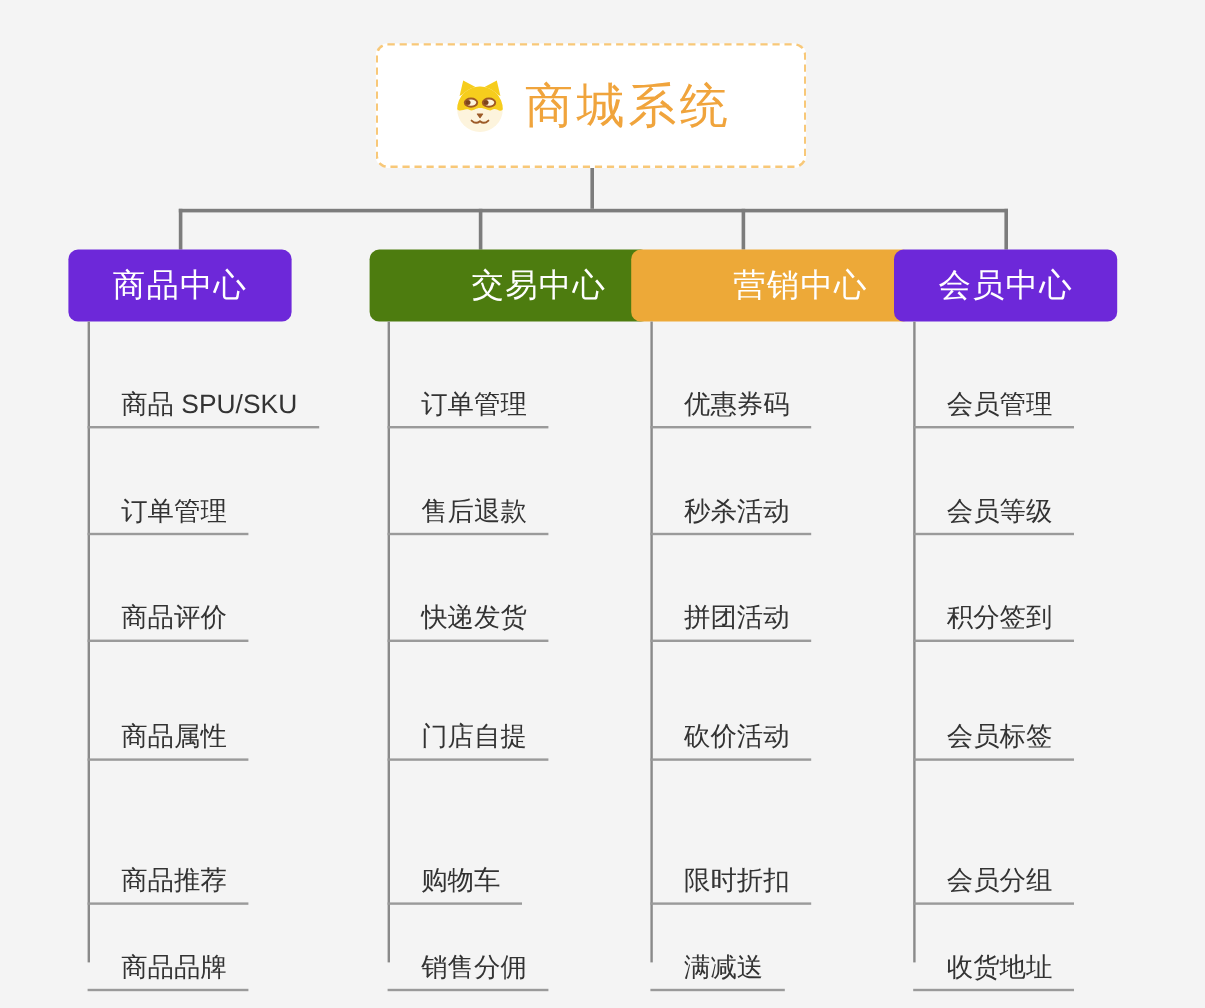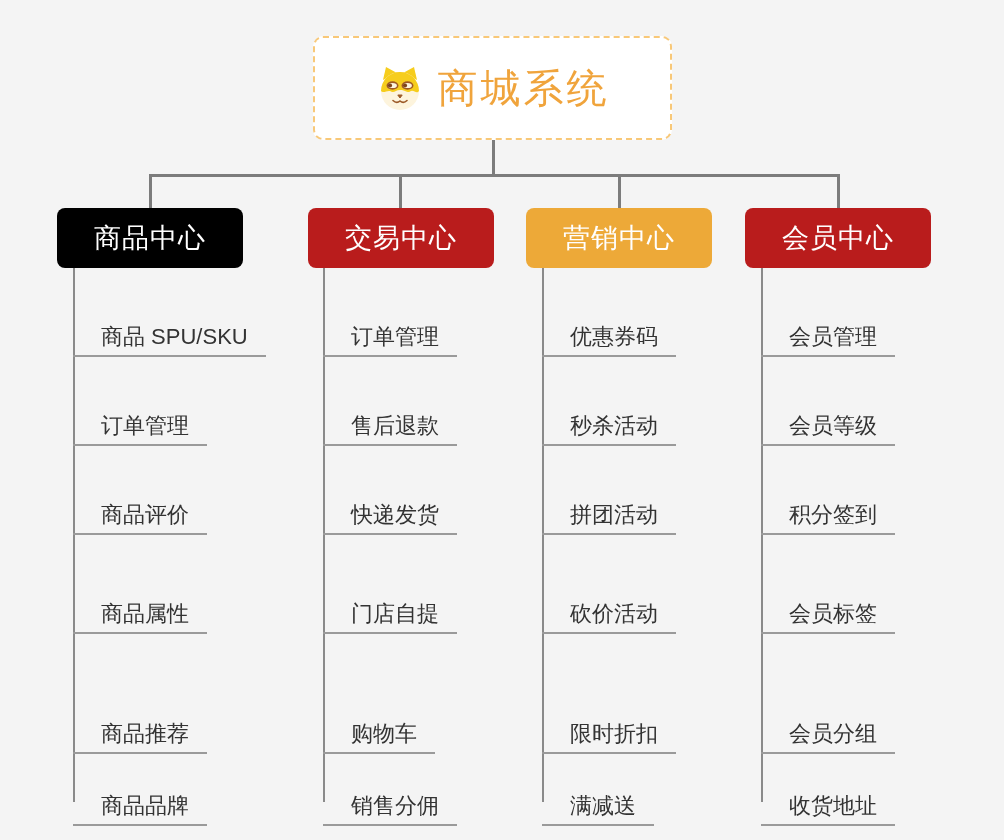--- a/index.html
+++ b/index.html
@@ -131,24 +131,24 @@
     <span class="root-title">商城系统</span>
   </div>
 
   <div class="line root-stem"></div>
   <div class="line trunk-hline"></div>
   <div class="line drop drop-0"></div>
   <div class="line drop drop-1"></div>
   <div class="line drop drop-2"></div>
   <div class="line drop drop-3"></div>
 
-  <div class="branch-box branch-box-0" style="background: #000000;">商品中心</div>
-  <div class="branch-box branch-box-1" style="background: #b91c1c;">交易中心</div>
-  <div class="branch-box branch-box-2" style="background: rgb(237, 169, 56);">营销中心</div>
-  <div class="branch-box branch-box-3" style="background: #b91c1c;">会员中心</div>
+  <div class="branch-box branch-box-0" style="background: #6d28d9;">商品中心</div>
+  <div class="branch-box branch-box-1" style="background: #4d7c0f; padding-left: 48px;">交易中心</div>
+  <div class="branch-box branch-box-2" style="background: rgb(237, 169, 56); padding-left: 48px;">营销中心</div>
+  <div class="branch-box branch-box-3" style="background: #6d28d9;">会员中心</div>
 
   <div class="leaf-col leaf-col-0">
     <div class="leaf">商品 SPU/SKU</div>
     <div class="leaf">订单管理</div>
     <div class="leaf">商品评价</div>
     <div class="leaf">商品属性</div>
     <div class="leaf">商品推荐</div>
     <div class="leaf">商品品牌</div>
   </div>
 

